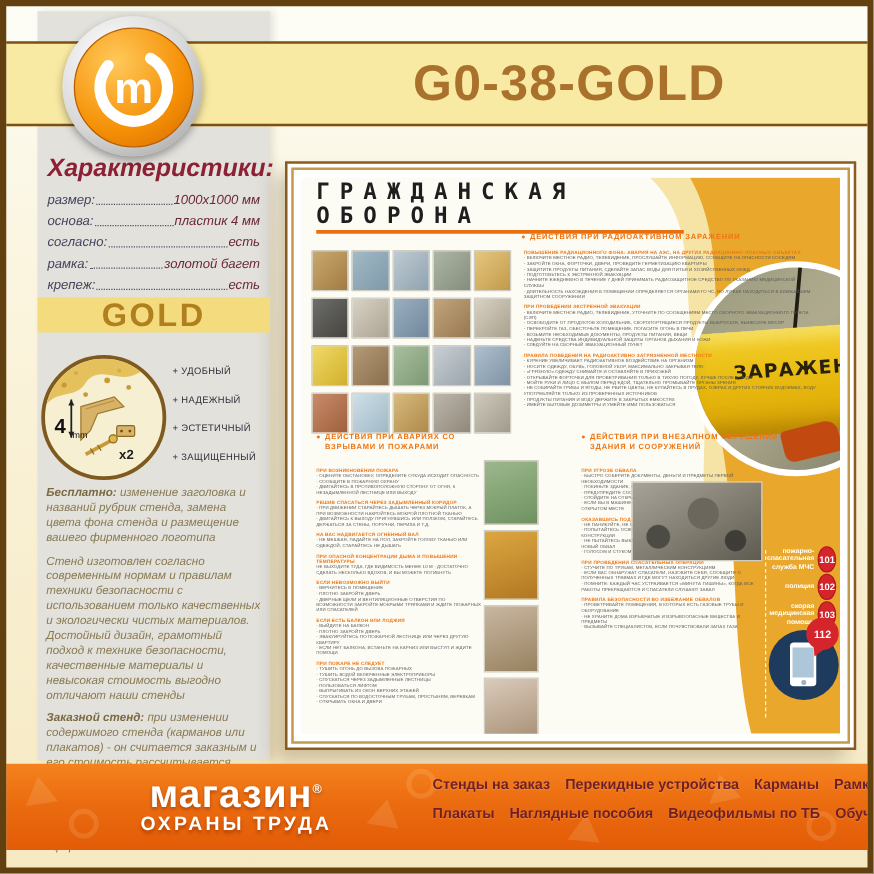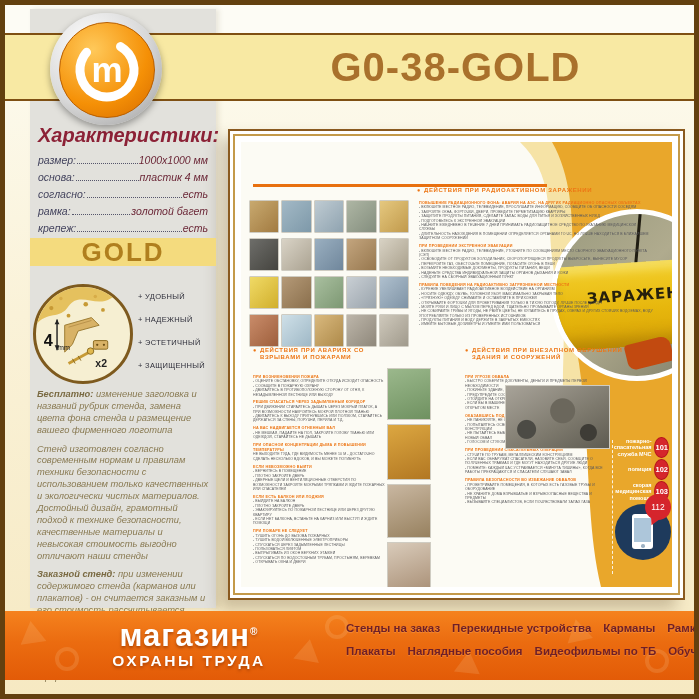--- a/index.html
+++ b/index.html
@@ -94,21 +94,21 @@
   .emg-list{position:absolute;left:390px;right:3px;top:296px;}
   .emg-row{display:flex;align-items:center;justify-content:flex-end;gap:3px;margin-bottom:3px;height:19px;}
   .emg-label{flex:1;font-size:5.5px;line-height:1.15;color:#FFFFFF;text-align:right;font-weight:bold;}
   .emg-circle{width:19px;height:19px;border-radius:50%;background:#D5252C;border:1.5px solid #B7161D;
         box-sizing:content-box;color:#fff;font-weight:bold;font-size:7.5px;display:flex;align-items:center;justify-content:center;}
   .phone-circle{position:absolute;left:374px;top:362px;width:56px;height:56px;border-radius:50%;background:#1E3A5C;}
   .phone-body{position:absolute;left:17px;top:10px;width:21px;height:35px;background:#fff;border-radius:3px;}
   .phone-screen{position:absolute;left:2px;top:4px;width:17px;height:24px;background:#ADC6DA;}
   .phone-btn{position:absolute;left:9px;bottom:1.5px;width:3.5px;height:3.5px;border-radius:50%;background:#9DB2C4;}
   .bubble112{position:absolute;left:404px;top:352px;width:26px;height:26px;border-radius:50%;background:#D5252C;
-        color:#fff;font-weight:normal;font-size:8.5px;display:flex;align-items:center;justify-content:center;z-index:3;}
+        color:#fff;font-weight:bold;font-size:8.5px;display:flex;align-items:center;justify-content:center;z-index:3;}
   .bubble-tail{position:absolute;left:408px;top:374px;width:0;height:0;z-index:3;
         border-left:4px solid transparent;border-right:7px solid transparent;border-top:10px solid #D5252C;
         transform:rotate(18deg);}
   
   .footer{position:absolute;left:5px;right:5px;top:611px;height:69px;z-index:7;overflow:hidden;
         background:linear-gradient(180deg,#F5821E 0%,#EB6C10 45%,#E35B07 100%);padding-left:48px;}
   .wm{position:absolute;opacity:.14;}
   .wm-tri{width:0;height:0;border-left:13px solid transparent;border-right:13px solid transparent;
         border-bottom:22px solid #FFE9C2;}
   .wm-cir{width:24px;height:24px;border:4px solid #FFE9C2;border-radius:50%;box-sizing:border-box;}
@@ -227,20 +227,24 @@
         </svg>
 
         <div class="flag-circle">
           <div class="flag-pole"></div>
           <div class="flag">
             <div class="flag-text">ЗАРАЖЕНО</div>
           </div>
           <div class="flag-patch"></div>
         </div>
 
+        <div class="stand-title">
+          <div>ГРАЖДАНСКАЯ</div>
+          <div>ОБОРОНА</div>
+        </div>
         <div class="title-rule"></div>
 
         <div class="strips" id="strips">
             <div class="strip">
               <div class="tile" style="background: linear-gradient(135deg, rgb(200, 169, 111), rgb(162, 123, 65));"></div>
               <div class="tile" style="background: linear-gradient(135deg, rgb(163, 185, 198), rgb(126, 153, 169));"></div>
               <div class="tile" style="background: linear-gradient(135deg, rgb(191, 203, 210), rgb(143, 163, 176));"></div>
               <div class="tile" style="background: linear-gradient(135deg, rgb(174, 182, 164), rgb(132, 142, 126));"></div>
               <div class="tile" style="background: linear-gradient(135deg, rgb(229, 200, 127), rgb(193, 154, 76));"></div>
             </div>

